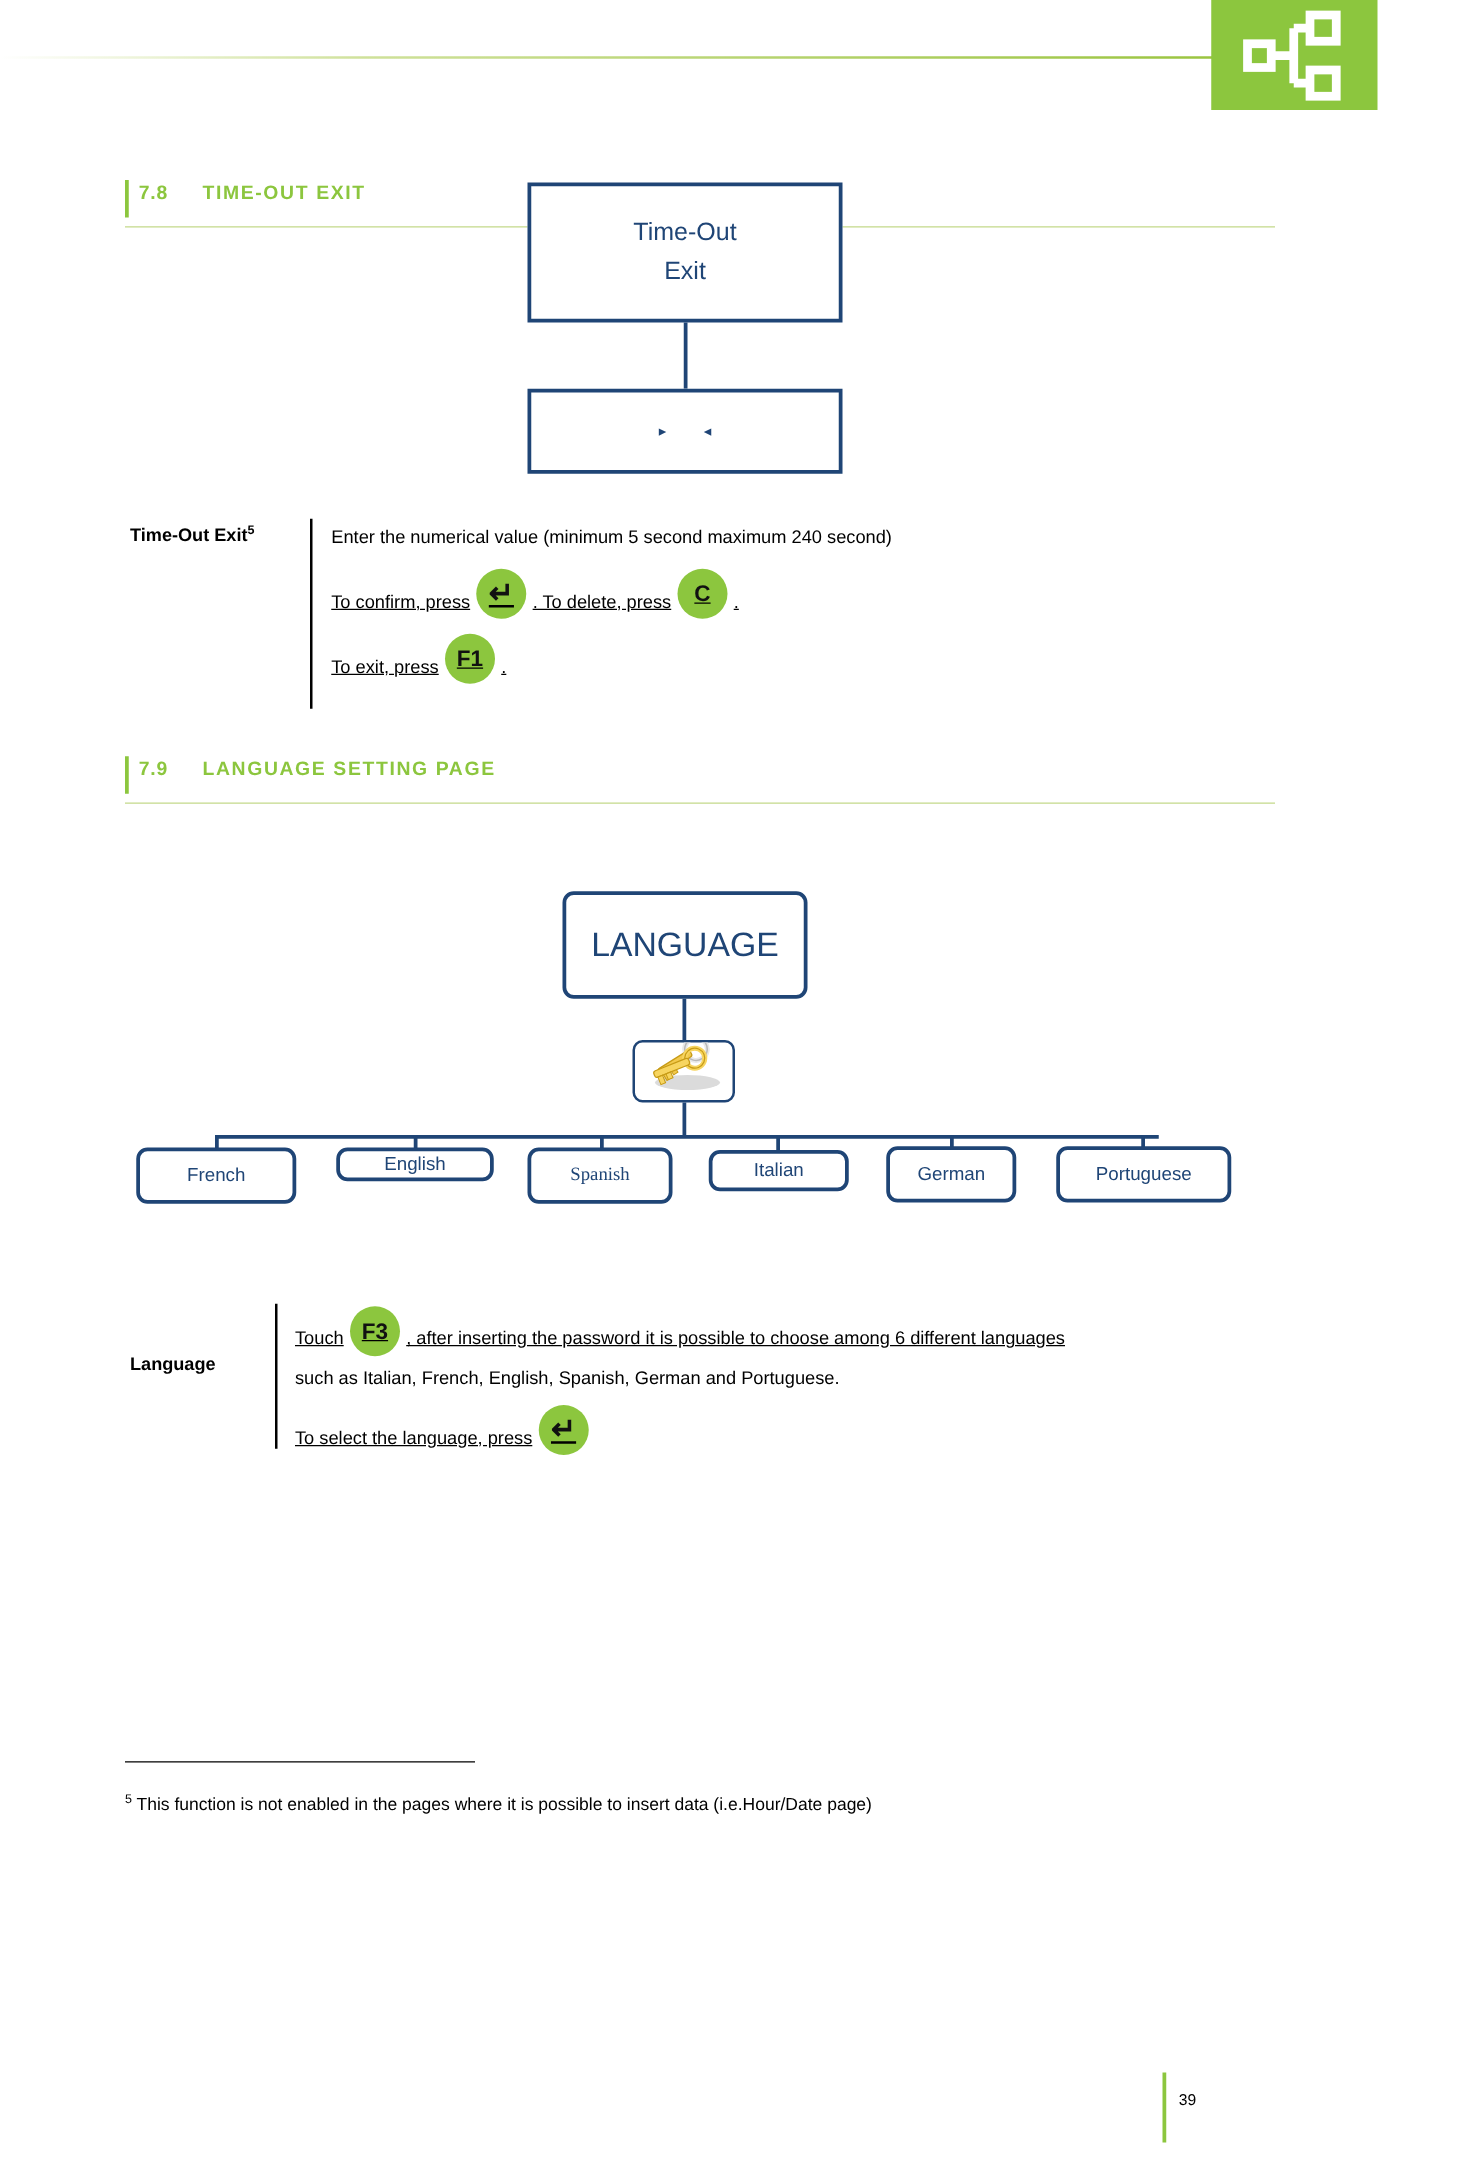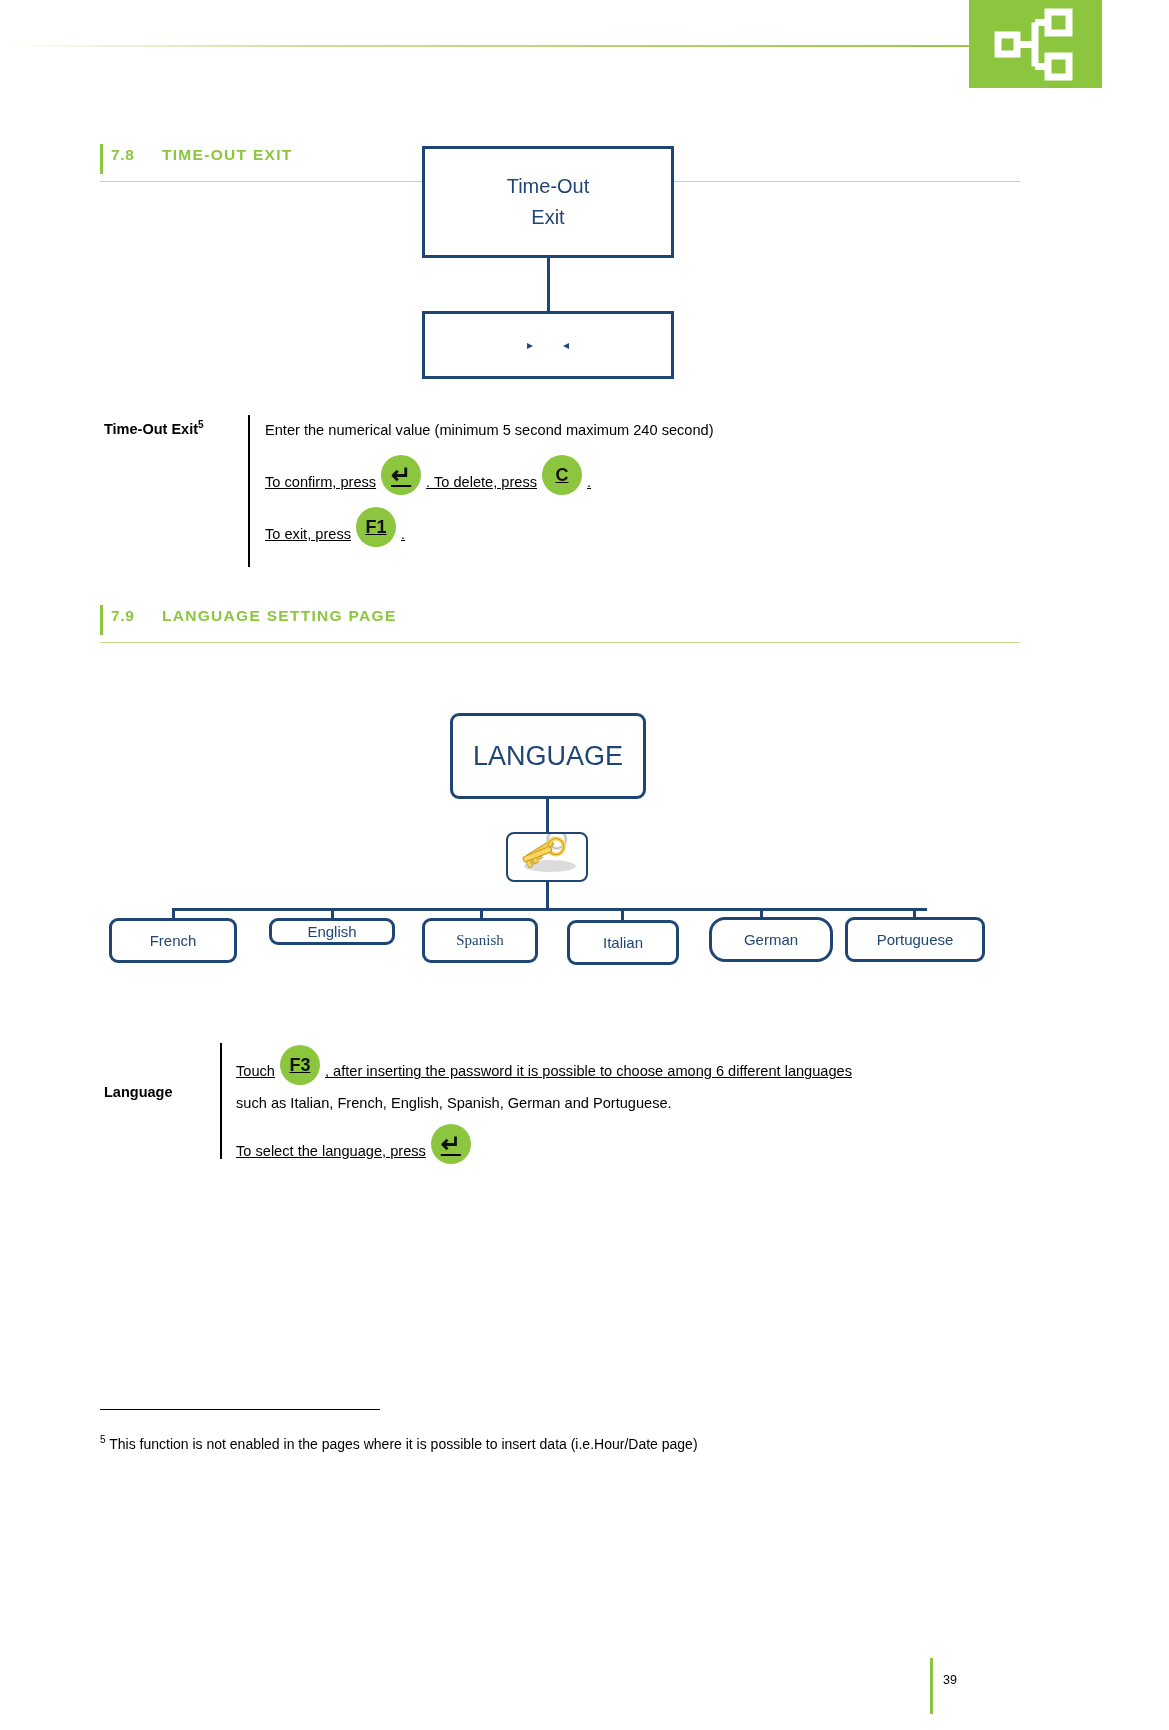--- a/index.html
+++ b/index.html
@@ -339,24 +339,24 @@
 
   <div class="lang-box" style="left:109px; top:918px; width:128px; height:45px;">
     <span>French</span>
   </div>
   <div class="lang-box" style="left:269px; top:918px; width:126px; height:27px;">
     <span>English</span>
   </div>
   <div class="lang-box" style="left:422px; top:918px; width:116px; height:45px;font-family:Liberation Serif, serif;">
     <span>Spanish</span>
   </div>
-  <div class="lang-box" style="left:567px; top:920px; width:112px; height:45px;">
+  <div class="lang-box" style="left:567px; top:920px; width:112px; height:33px;">
     <span>Italian</span>
   </div>
-  <div class="lang-box" style="left:709px; top:917px; width:124px; height:45px;border-radius:16px;">
+  <div class="lang-box" style="left:709px; top:917px; width:104px; height:45px;">
     <span>German</span>
   </div>
   <div class="lang-box" style="left:845px; top:917px; width:140px; height:45px;">
     <span>Portuguese</span>
   </div>
 
   <div class="desc-block">
     <div class="desc-label" style="left:104px; top:1084px;">Language</div>
     <div class="desc-rule" style="left:220px; top:1043px; height:116px;"></div>
     <div class="desc-text" style="left:236px; top:1052px; width:790px;">

